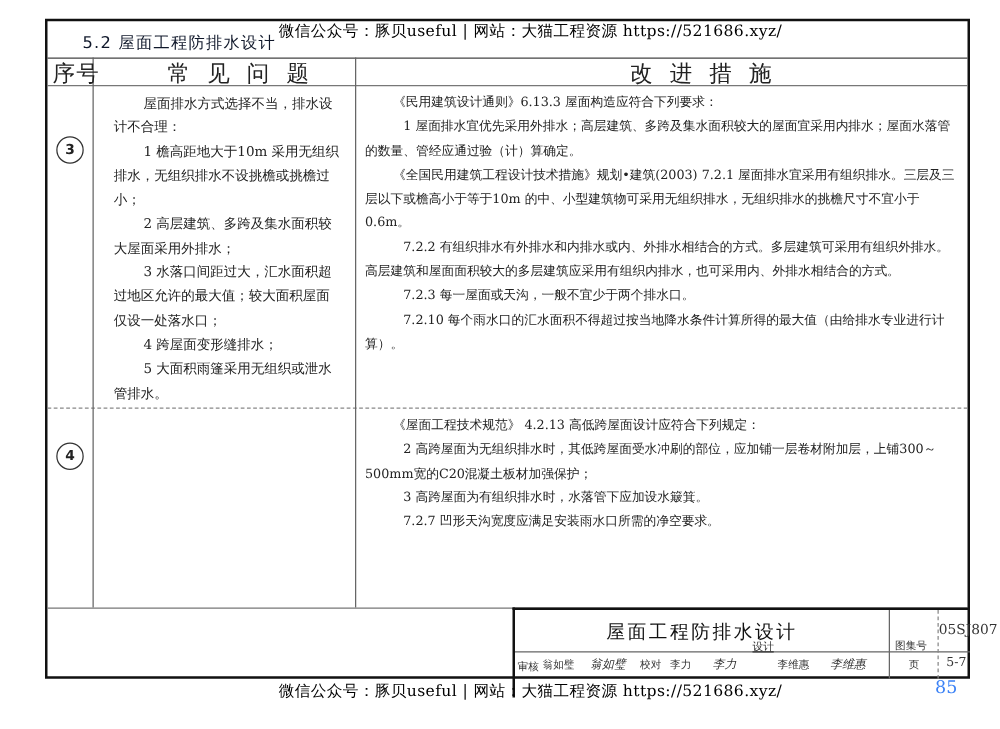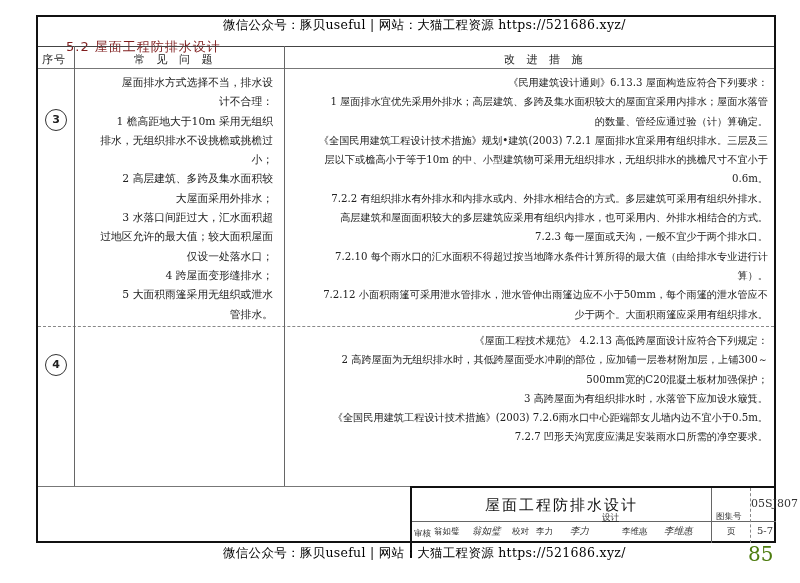--- a/index.html
+++ b/index.html
@@ -2,41 +2,41 @@
 <html><head>
 <meta charset="utf-8">
 <style>
   html, body { margin:0; padding:0; background:#ffffff; }
   body { width:800px; height:583px; position:relative; overflow:hidden;
          font-family:"DejaVu Serif", serif; color:#222; }
   .frame { position:absolute; left:36px; top:15px; width:740px; height:528px;
            border:2px solid #111; box-sizing:border-box; }
   .hline { position:absolute; left:0; right:0; height:0; border-top:1px solid #444; }
   .vline { position:absolute; top:0; width:0; border-left:1px solid #666; }
-  .section-title { position:absolute; left:28px; top:21px; font-family:"DejaVu Sans", sans-serif;
-                   font-size:13px; letter-spacing:1px; color:#7f1d1d;text-align:right; }
+  .section-title { position:absolute; left:28px; top:8px; font-family:"DejaVu Sans", sans-serif;
+                   font-size:13px; letter-spacing:1px; color:#0f172a;text-align:right; }
   .wm { position:absolute; font-family:"DejaVu Serif", serif; font-size:12.5px; color:#000000;
         white-space:nowrap; letter-spacing:0.3px;margin-left:14px; }
-  .colhead { position:absolute; top:33px; height:20px; line-height:20px; font-size:11px;
+  .colhead { position:absolute; top:33px; height:20px; line-height:20px; font-size:18px;
              letter-spacing:7px; color:#222; }
   .num-circle { position:absolute; width:20px; height:20px; border:1px solid #333; border-radius:50%;
                 font-family:"DejaVu Sans", sans-serif; font-size:11px; text-align:center;
                 line-height:20px; font-weight:bold; color:#222; }
   .cell { position:absolute; font-size:10.8px; line-height:19.3px; color:#222; }
-  .cell p { margin:0;text-align:right; }
+  .cell p { margin:0; }
   .ind1 { text-indent:2.2em; }
   .ind2 { text-indent:3em; }
   .cellR { font-size:10.2px; line-height:19.3px; }
   .tb { position:absolute; left:410px; top:486px; width:366px; height:72px; box-sizing:border-box;
         border-left:2px solid #111; border-top:2px solid #111; }
   .tb-title { position:absolute; left:0; top:0; width:299px; height:35px; line-height:35px; text-align:center;
               font-family:"DejaVu Sans", sans-serif; font-size:15px; letter-spacing:2px; color:#111; }
   .tb-small { position:absolute; font-size:8.5px; color:#333; white-space:nowrap; }
   .tb-code { position:absolute; font-size:11px; color:#333; }
-  .page-num { position:absolute; left:748px; top:542px; font-size:20px; color:#4d7c0f; }
+  .page-num { position:absolute; left:748px; top:542px; font-size:14px; color:#3b82f6; }
 </style>
 </head>
 <body>
 
 <div class="wm" style="left:209px;top:17px;">微信公众号：豚贝useful  |  网站：大猫工程资源 https://521686.xyz/</div>
 
 <div class="frame">
   <div class="section-title">5.2  屋面工程防排水设计</div>
   <div class="hline" style="top:29px;"></div>
   <div class="hline" style="top:51px;border-top-color:#777;"></div>
@@ -58,29 +58,27 @@
     <p class="ind1">4 跨屋面变形缝排水；</p>
     <p class="ind1">5 大面积雨篷采用无组织或泄水管排水。</p>
   </div>
   <div class="cell cellR" style="left:254px;top:56px;width:476px;">
     <p class="ind1">《民用建筑设计通则》6.13.3 屋面构造应符合下列要求：</p>
     <p class="ind2">1 屋面排水宜优先采用外排水；高层建筑、多跨及集水面积较大的屋面宜采用内排水；屋面水落管的数量、管经应通过验（计）算确定。</p>
     <p class="ind1">《全国民用建筑工程设计技术措施》规划•建筑(2003) 7.2.1 屋面排水宜采用有组织排水。三层及三层以下或檐高小于等于10m 的中、小型建筑物可采用无组织排水，无组织排水的挑檐尺寸不宜小于0.6m。</p>
     <p class="ind2">7.2.2 有组织排水有外排水和内排水或内、外排水相结合的方式。多层建筑可采用有组织外排水。高层建筑和屋面面积较大的多层建筑应采用有组织内排水，也可采用内、外排水相结合的方式。</p>
     <p class="ind2">7.2.3 每一屋面或天沟，一般不宜少于两个排水口。</p>
     <p class="ind2">7.2.10 每个雨水口的汇水面积不得超过按当地降水条件计算所得的最大值（由给排水专业进行计算）。</p>
-    <p class="ind2">7.2.12 小面积雨篷可采用泄水管排水，泄水管伸出雨篷边应不小于50mm，每个雨篷的泄水管应不少于两个。大面积雨篷应采用有组织排水。</p>
   </div>
 
   <div class="num-circle" style="left:7px;top:337px;">4</div>
   <div class="cell cellR" style="left:254px;top:314px;width:476px;">
     <p class="ind1">《屋面工程技术规范》 4.2.13 高低跨屋面设计应符合下列规定：</p>
     <p class="ind2">2 高跨屋面为无组织排水时，其低跨屋面受水冲刷的部位，应加铺一层卷材附加层，上铺300～500mm宽的C20混凝土板材加强保护；</p>
     <p class="ind2">3 高跨屋面为有组织排水时，水落管下应加设水簸箕。</p>
-    <p class="ind1">《全国民用建筑工程设计技术措施》(2003) 7.2.6雨水口中心距端部女儿墙内边不宜小于0.5m。</p>
     <p class="ind2">7.2.7 凹形天沟宽度应满足安装雨水口所需的净空要求。</p>
   </div>
 </div>
 
 <div class="tb">
   <div style="position:absolute;left:0;right:0;top:33px;border-top:1px solid #666;"></div>
   <div style="position:absolute;left:299px;top:0;height:55px;border-left:1px solid #666;"></div>
   <div style="position:absolute;left:338px;top:0;height:55px;border-left:1px dashed #888;"></div>
   <div class="tb-title">屋面工程防排水设计</div>
   <div class="tb-small" style="left:304px;top:11px;margin-top:12px;">图集号</div>

